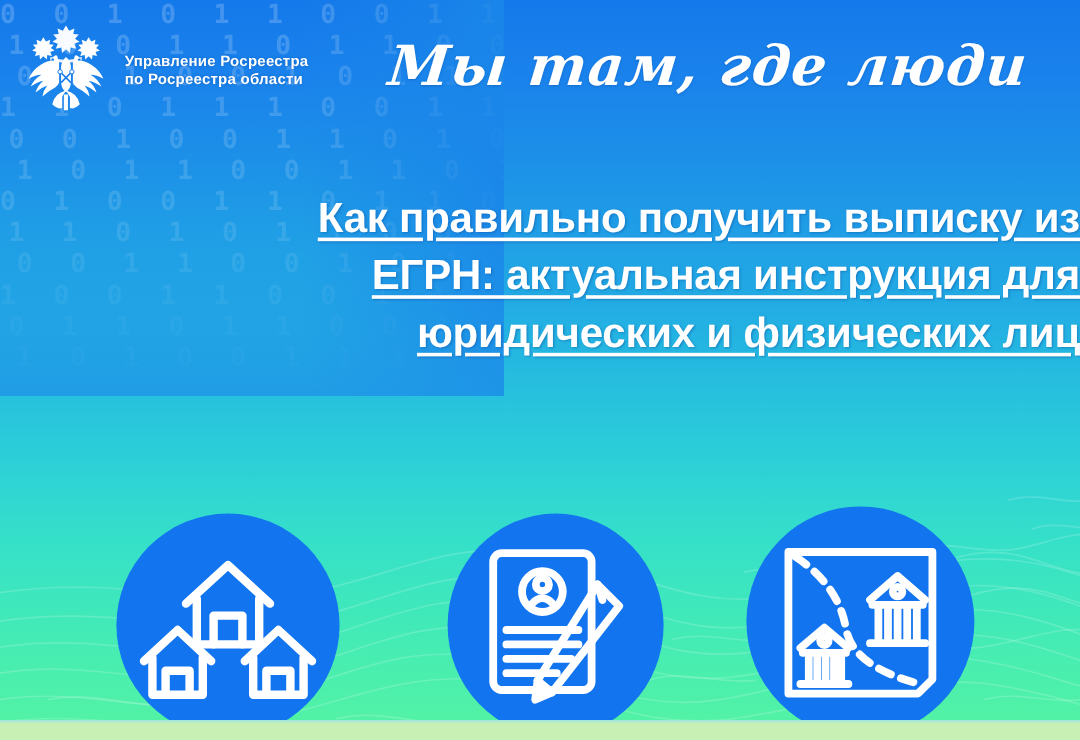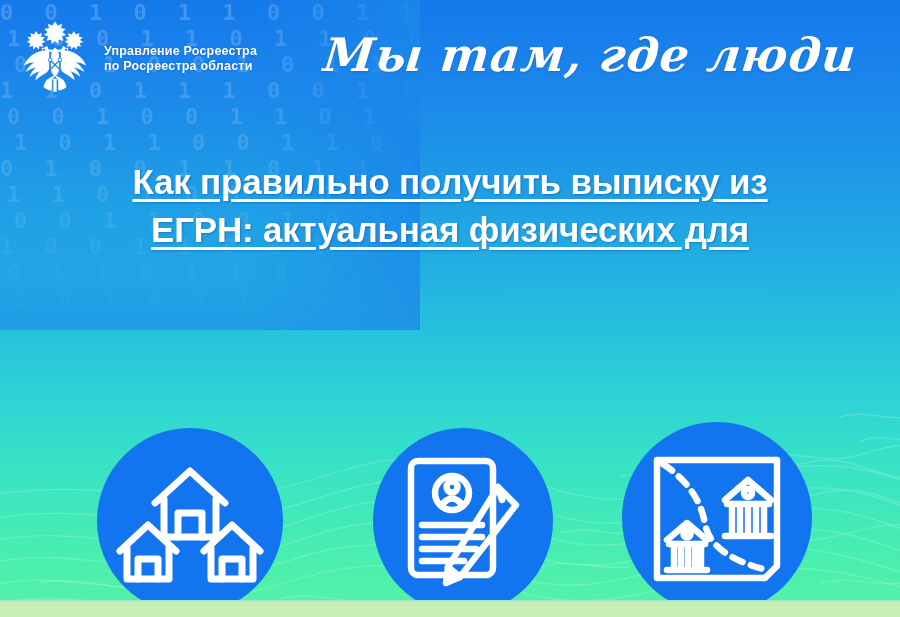--- a/index.html
+++ b/index.html
@@ -119,21 +119,21 @@
     text-shadow: 0 1px 2px rgba(10,70,150,0.35);
     white-space: nowrap;
   }
 
   
   .title-block {
     position: absolute;
     left: 0;
     top: 158px;
     width: 900px;
-    text-align: center;
+    text-align: right;
   }
   .title-line {
     display: block;
     color: #ffffff;
     font-size: 35px;
     font-weight: bold;
     line-height: 48px;
     letter-spacing: -0.2px;
     white-space: nowrap;
     text-shadow: 1px 1px 2px rgba(12,80,160,0.45);
@@ -255,21 +255,22 @@
     <div class="org-text">
       <div>Управление Росреестра</div>
       <div>по Росреестра области</div>
     </div>
 
     <div class="slogan">Мы там, где люди</div>
   </div>
 
   <div class="title-block">
     <div class="title-line"><span class="u">Как правильно получить выписку из</span></div>
-    <div class="title-line"><span class="u">ЕГРН: актуальная физических для</span></div>
+    <div class="title-line"><span class="u">ЕГРН: актуальная инструкция для</span></div>
+    <div class="title-line"><span class="u">юридических и физических лиц</span></div>
   </div>
 
   <div class="icons-row">
 
     <div class="icon-circle" id="circle-houses">
       <svg class="icon-svg" width="150" height="140" viewBox="0 0 150 140">
         <g fill="none" stroke="#ffffff" stroke-width="7" stroke-linejoin="round" stroke-linecap="round">
 
           <path d="M40 52 L75 20 L110 52"></path>
           <path d="M49 48 L49 86 L101 86 L101 48"></path>

